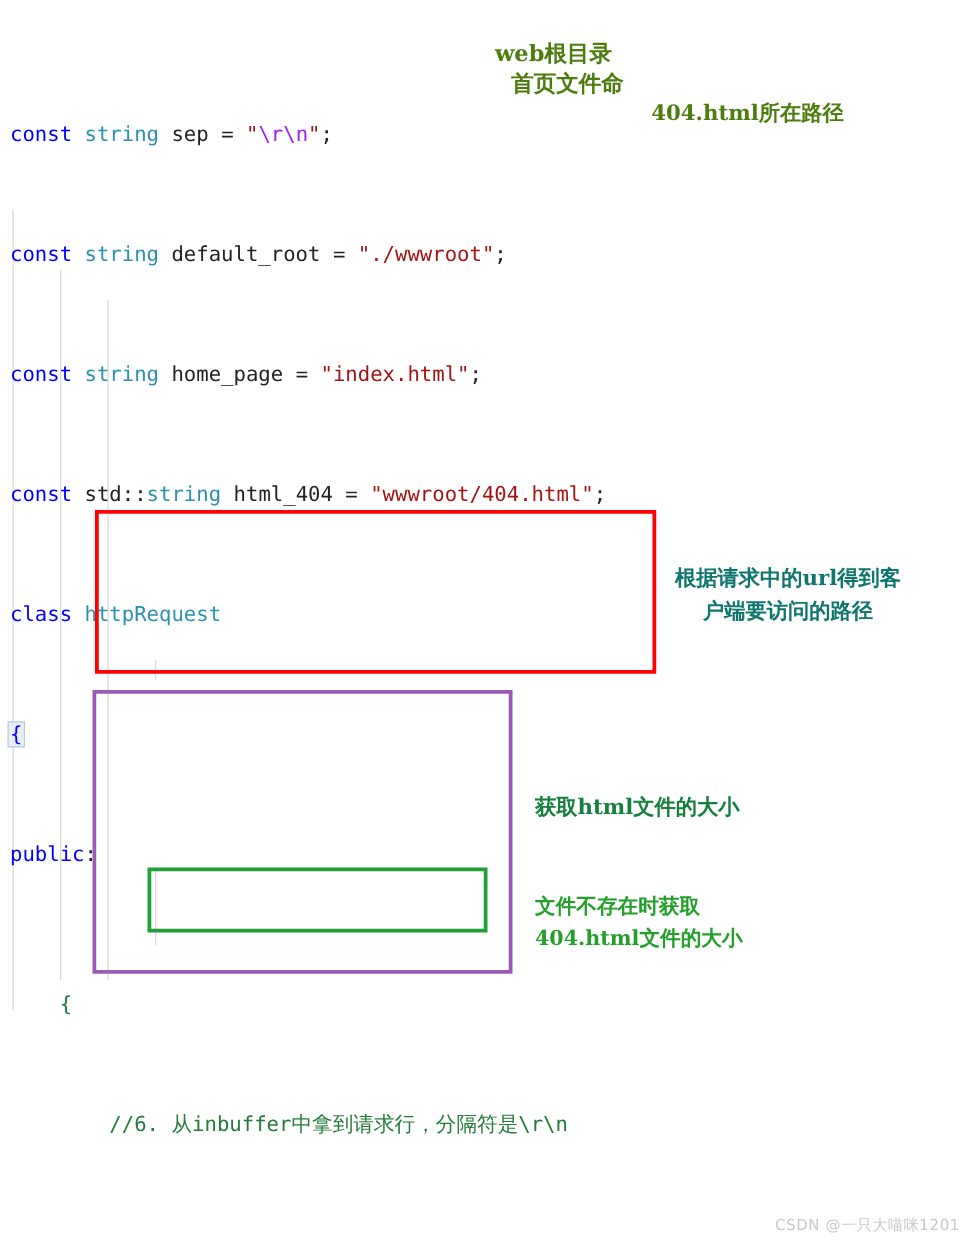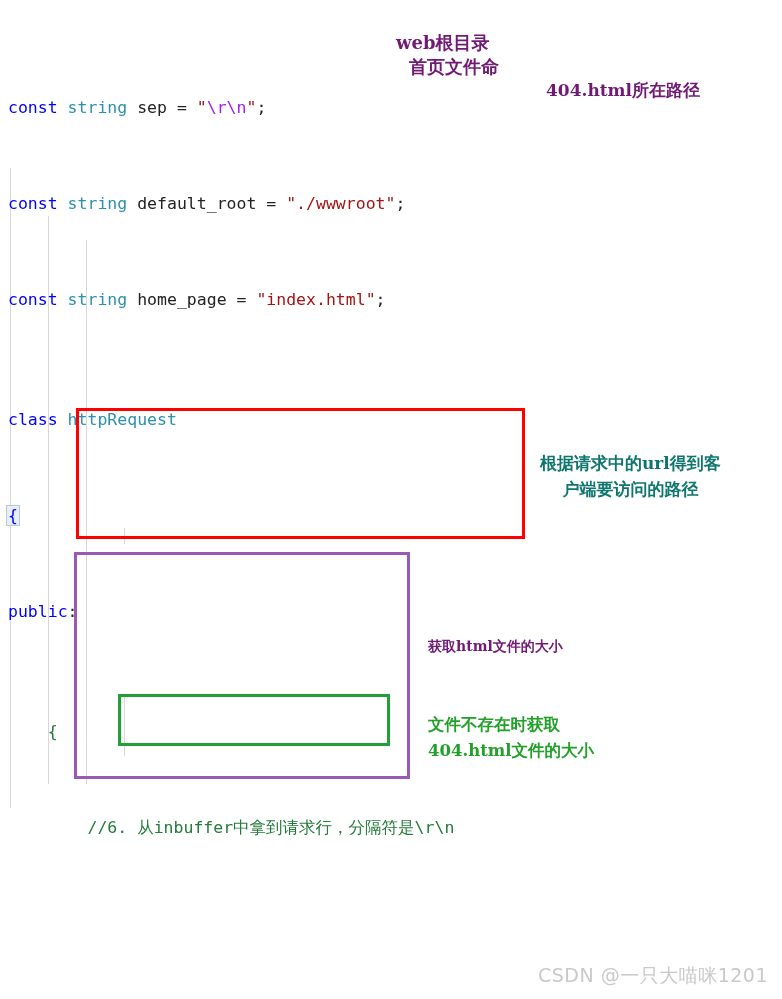--- a/index.html
+++ b/index.html
@@ -68,39 +68,39 @@
 
   
   .note{
     position:absolute;
     font-family:"DejaVu Serif","Liberation Serif",serif;
     font-weight:bold;
     white-space:pre;
     line-height:22px;
   }
   .note-red   {color:#0f766e;font-size:17px;text-align:center;}
-  .note-purple{color:#701a75;font-size:14px;}
+  .note-purple{color:#15803d;font-size:17px;}
   .note-green {color:#22a02a;font-size:16.5px;}
 
   
   .inline-note{
     position:absolute;
     font-family:"DejaVu Serif","Liberation Serif",serif;
     font-weight:bold;
-    color:#701a75;
+    color:#4d7c0f;
     white-space:pre;
   }
 
   
   .watermark{
     position:absolute;
     right:14px;bottom:10px;
     color:#c9c9c9;
     font-family:"DejaVu Sans","Liberation Sans",sans-serif;
-    font-size:19px;
+    font-size:12px;
     letter-spacing:0.5px;
     white-space:pre;
   }
 </style>
 </head>
 <body>
 
 <div id="root">
 
   <div class="guide" style="left:10px;top:168px;height:640px;"></div>
@@ -111,20 +111,21 @@
 
   <div class="code">
 
     
     <div class="ln"><span class="kw">const</span> <span class="type">string</span> <span class="plain">sep</span> <span class="op">=</span> <span class="str">"</span><span class="esc">\r\n</span><span class="str">"</span><span class="punc">;</span></div>
     
     <div class="ln"><span class="kw">const</span> <span class="type">string</span> <span class="plain">default_root</span> <span class="op">=</span> <span class="str">"./wwwroot"</span><span class="punc">;</span></div>
     
     <div class="ln"><span class="kw">const</span> <span class="type">string</span> <span class="plain">home_page</span> <span class="op">=</span> <span class="str">"index.html"</span><span class="punc">;</span></div>
     
+    <div class="ln"><span class="kw">const</span> <span class="plain">std</span><span class="punc">::</span><span class="type">string</span> <span class="plain">html_404</span> <span class="op">=</span> <span class="str">"wwwroot/404.html"</span><span class="punc">;</span></div>
     
     <div class="ln"><span class="kw">class</span> <span class="type">httpRequest</span></div>
     
     <div class="ln"><span class="kw bracehl">{</span></div>
     
     <div class="ln"><span class="kw">public</span><span class="punc">:</span></div>
     
     
     <div class="ln">    <span class="cmt">{</span></div>
     
@@ -190,21 +191,21 @@
     
     
     
     
   </div>
 
   <div class="inline-note" style="left:396px;top:31px;font-size:18px;">web根目录</div>
 
   <div class="inline-note" style="left:384px;top:55px;font-size:18px;margin-left:25px;">首页文件命</div>
 
-  <div class="inline-note" style="left:521px;top:79px;font-size:17px;margin-left:25px;">404.html所在路径</div>
+  <div class="inline-note" style="left:521px;top:79px;font-size:17px;">404.html所在路径</div>
 
   <div class="box box-red" style="left:76px;top:408px;width:449px;height:131px;"></div>
 
   <div class="box box-purple" style="left:74px;top:552px;width:336px;height:227px;"></div>
 
   <div class="box box-green" style="left:118px;top:694px;width:272px;height:52px;"></div>
 
   <div class="note note-red" style="left:540px;top:450px;line-height:26px;">根据请求中的url得到客
 户端要访问的路径</div>
 

